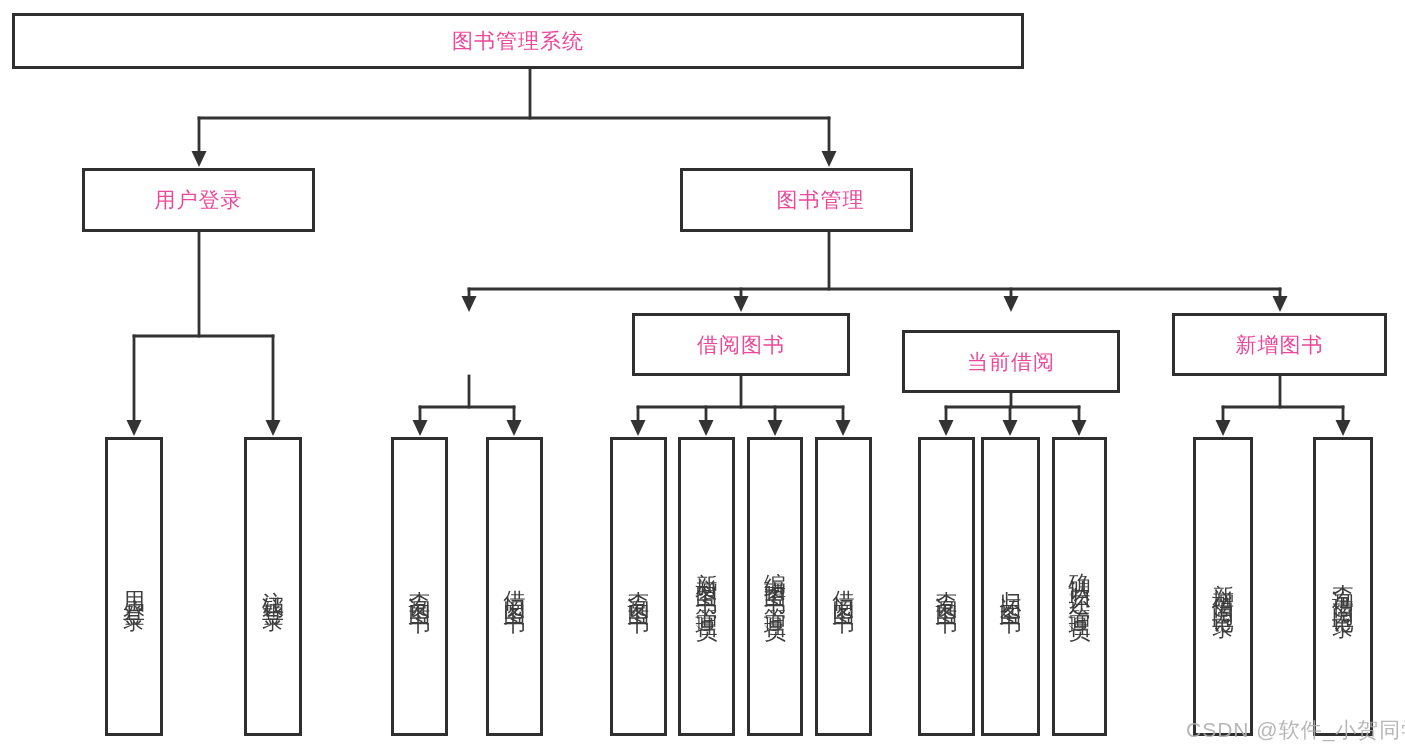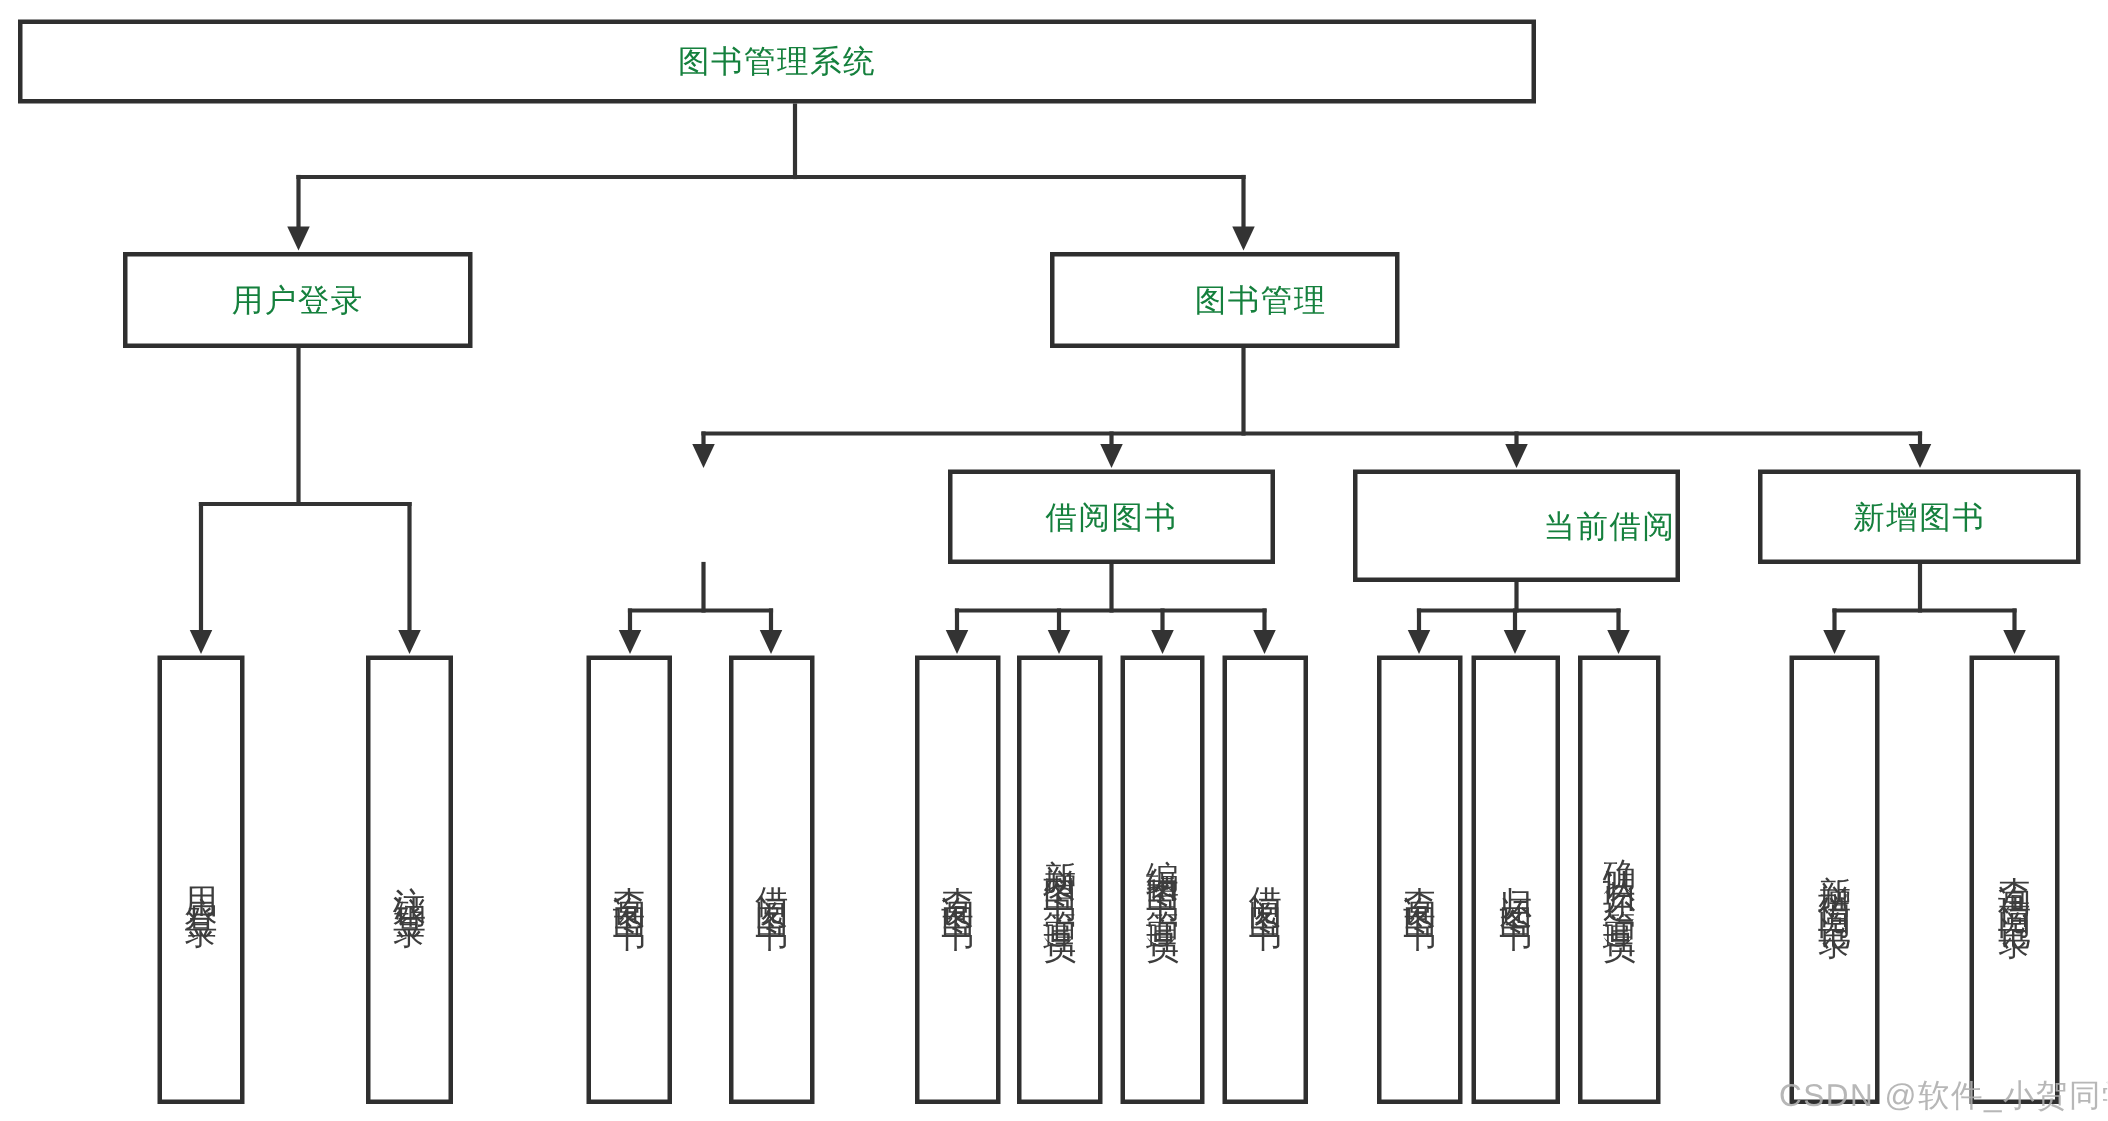--- a/index.html
+++ b/index.html
@@ -18,21 +18,21 @@
     pointer-events: none;
   }
   .node {
     position: absolute;
     box-sizing: border-box;
     background: #ffffff;
     border: 3px solid #2f2f2f;
     display: flex;
     align-items: center;
     justify-content: center;
-    color: #15803d;
+    color: #ec4899;
     font-size: 21px;
     letter-spacing: 1px;
     z-index: 2;
   }
   .leaf {
     position: absolute;
     box-sizing: border-box;
     background: #ffffff;
     border: 3px solid #2f2f2f;
     top: 437px;
@@ -47,24 +47,24 @@
     text-orientation: mixed;
     color: #3d3d3d;
     font-size: 22px;
     letter-spacing: 7px;
     line-height: 1;
     white-space: nowrap;
   }
   
   .n-root  { left: 12px;   top: 13px;  width: 1012px; height: 56px; }
   .n-login { left: 82px;   top: 168px; width: 233px;  height: 64px; }
-  .n-mgmt  { left: 700px;  top: 168px; width: 233px;  height: 64px; padding-left: 48px; }
+  .n-mgmt  { left: 680px;  top: 168px; width: 233px;  height: 64px; padding-left: 48px; }
   .n-rec   { left: 360px;  top: 313px; width: 218px;  height: 63px; }
   .n-bor   { left: 632px;  top: 313px; width: 218px;  height: 63px; }
-  .n-cur   { left: 902px;  top: 313px; width: 218px;  height: 75px; justify-content: flex-end; }
+  .n-cur   { left: 902px;  top: 330px; width: 218px;  height: 63px; }
   .n-log   { left: 1172px; top: 313px; width: 215px;  height: 63px; }
   
   .lf-1  { left: 105px;  width: 58px; }
   .lf-2  { left: 244px;  width: 58px; }
   .lf-3  { left: 391px;  width: 57px; }
   .lf-4  { left: 486px;  width: 57px; }
   .lf-5  { left: 610px;  width: 57px; }
   .lf-6  { left: 678px;  width: 57px; }
   .lf-7  { left: 747px;  width: 56px; }
   .lf-8  { left: 815px;  width: 57px; }

